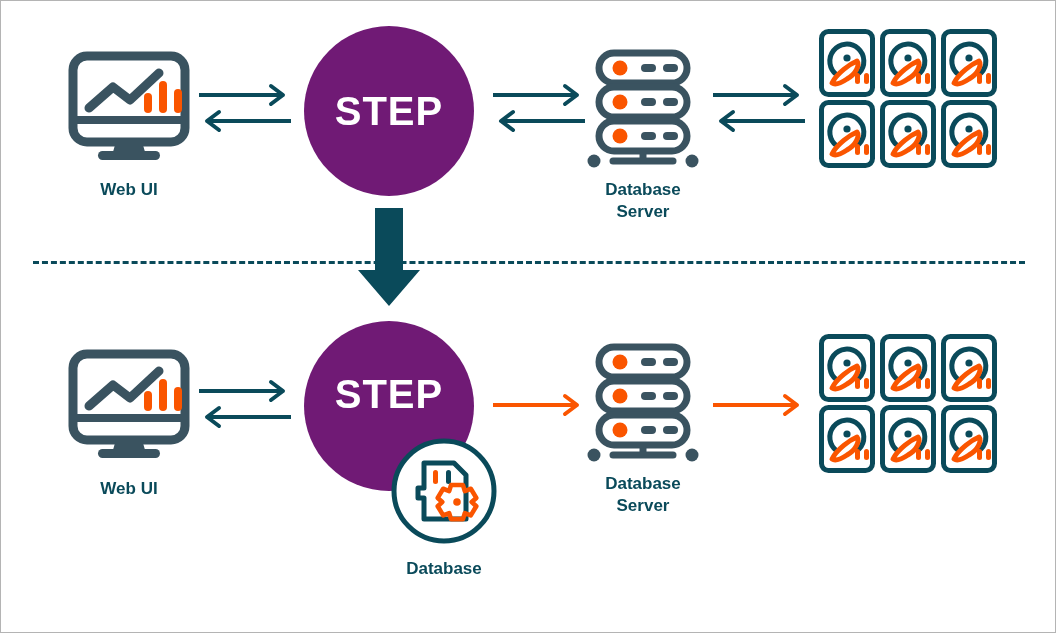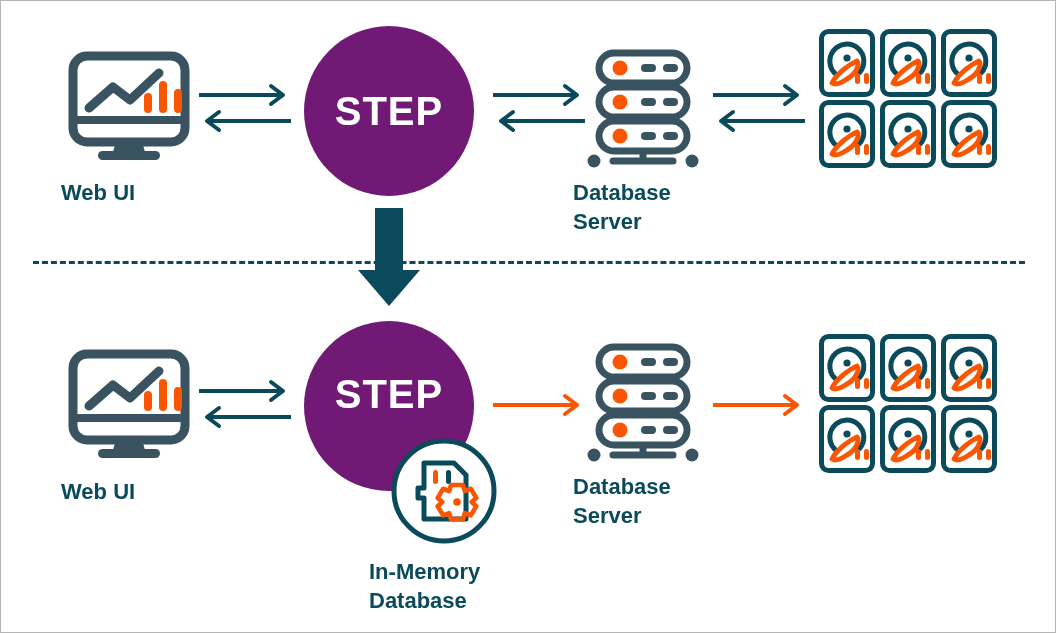--- a/index.html
+++ b/index.html
@@ -34,22 +34,22 @@
     font-weight: bold;
     letter-spacing: 1px;
     font-family: "Liberation Sans", sans-serif;
     user-select: none;
   }
 
   
   .caption {
     color: #0A4A5A;
     font-weight: bold;
-    font-size: 22px;
-    text-align: left;
+    font-size: 17px;
+    text-align: center;
     line-height: 1.3;
     font-family: "Liberation Sans", sans-serif;
   }
 
   
   .divider {
     height: 0;
     border-top: 3px dashed #0A4A5A;
   }
 
@@ -202,21 +202,20 @@
         <rect x="44" y="34" width="5" height="14" rx="2.5" fill="#FA5500"></rect>
         <rect x="57" y="34" width="5" height="14" rx="2.5" fill="#0A4A5A"></rect>
         <g transform="translate(68,67)">
           <path d="M -6.5 -19.5 L 6.5 -19.5 L 8.5 -13 L 15 -15.5 L 21 -5.5 L 16 -1 L 21 3.5 L 15 13.5 L 8.5 11 L 6.5 17.5 L -6.5 17.5 L -8.5 11 L -15 13.5 L -21 3.5 L -16 -1 L -21 -5.5 L -15 -15.5 L -8.5 -13 Z" fill="none" stroke="#FA5500" stroke-width="5" stroke-linejoin="round" transform="scale(0.92)"></path>
           <circle cx="0" cy="-1" r="3.8" fill="#FA5500"></circle>
         </g>
       </svg>
     </span>
   </div>
   <div class="abs caption" style="left:368px; top:557px; width:150px;">
-    <div>In-Memory</div>
     <div>Database</div>
   </div>
 
   <div class="abs" style="left:490px; top:388px;">
     <svg width="96" height="32" viewBox="0 0 96 32">
       <line x1="2" y1="16" x2="84" y2="16" stroke="#FA5500" stroke-width="4"></line>
       <polyline points="74,7 86,16 74,25" fill="none" stroke="#FA5500" stroke-width="4" stroke-linecap="round" stroke-linejoin="round"></polyline>
     </svg>
   </div>
 

